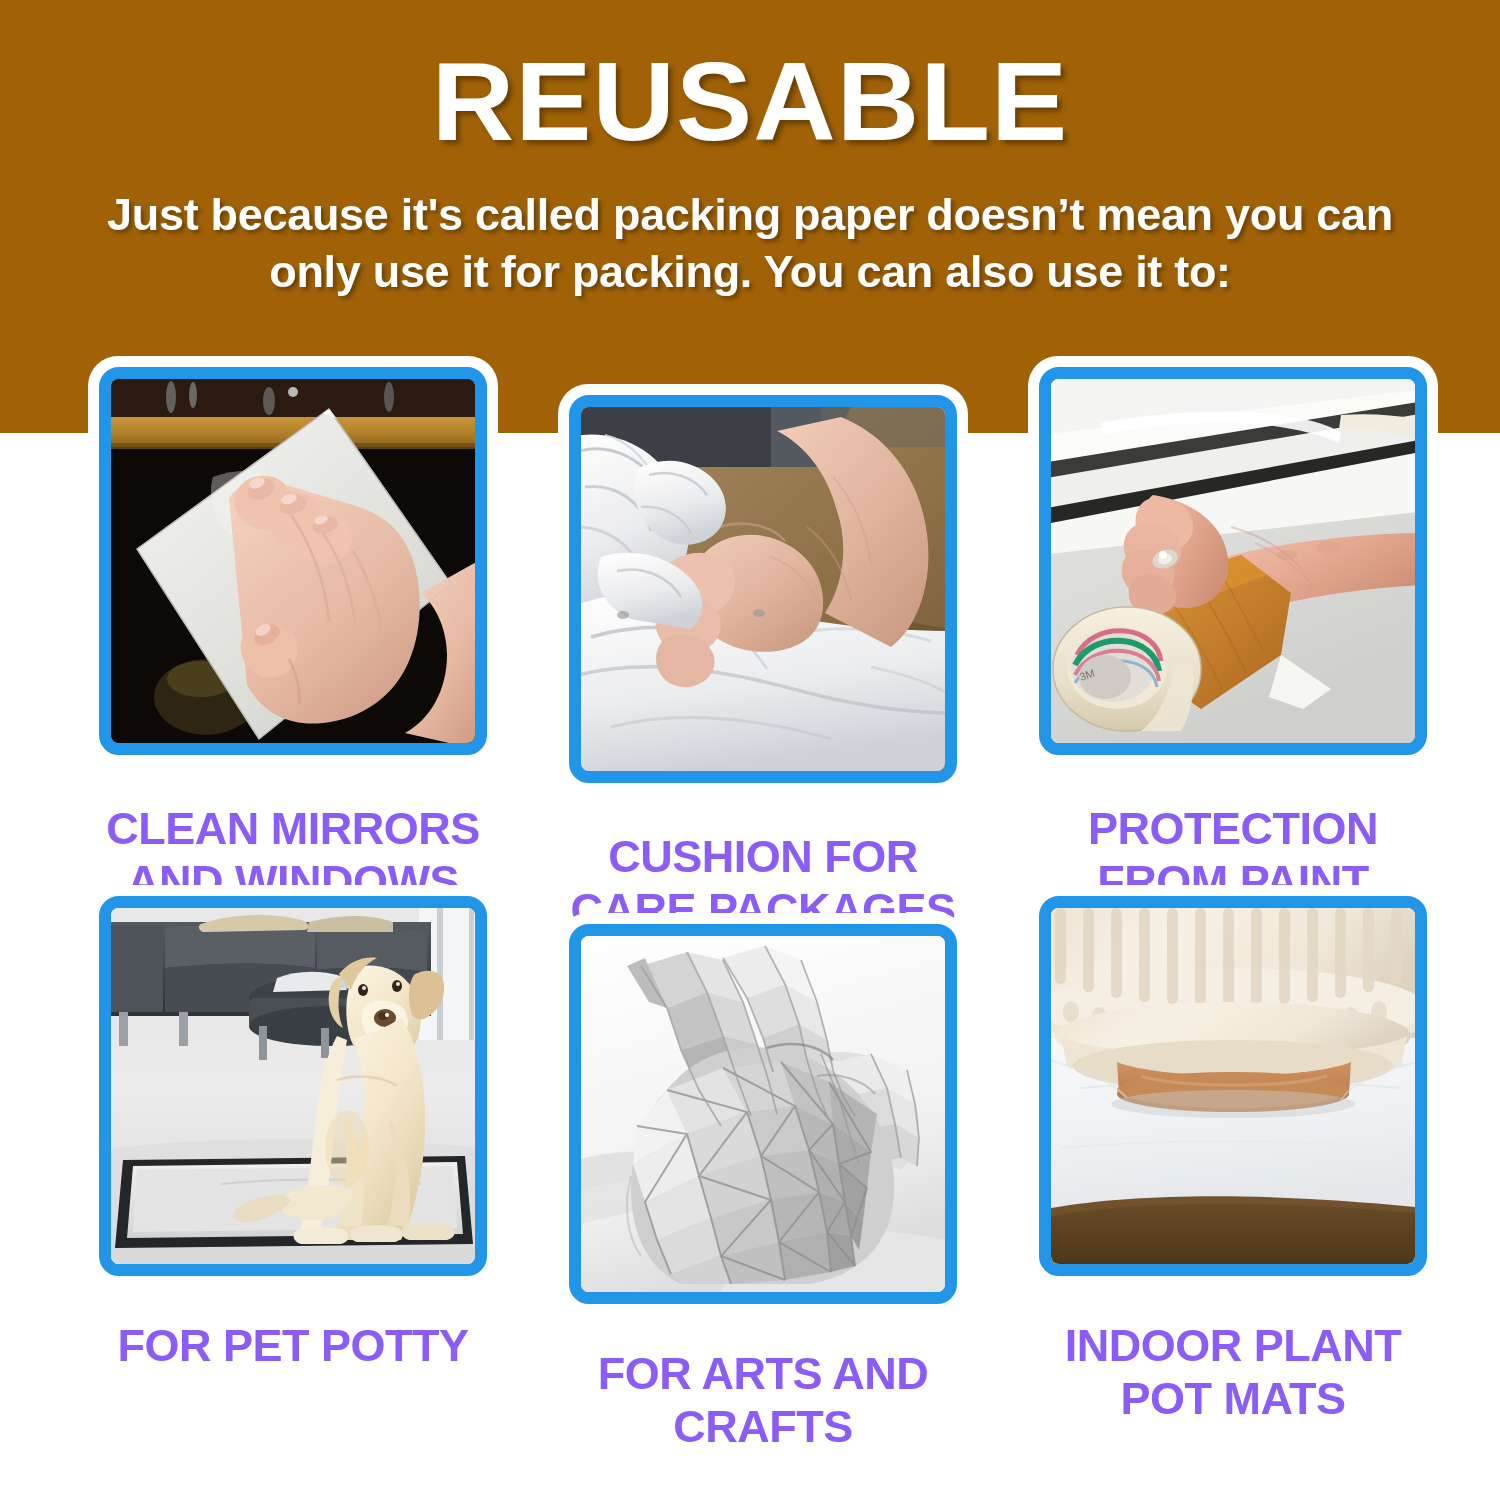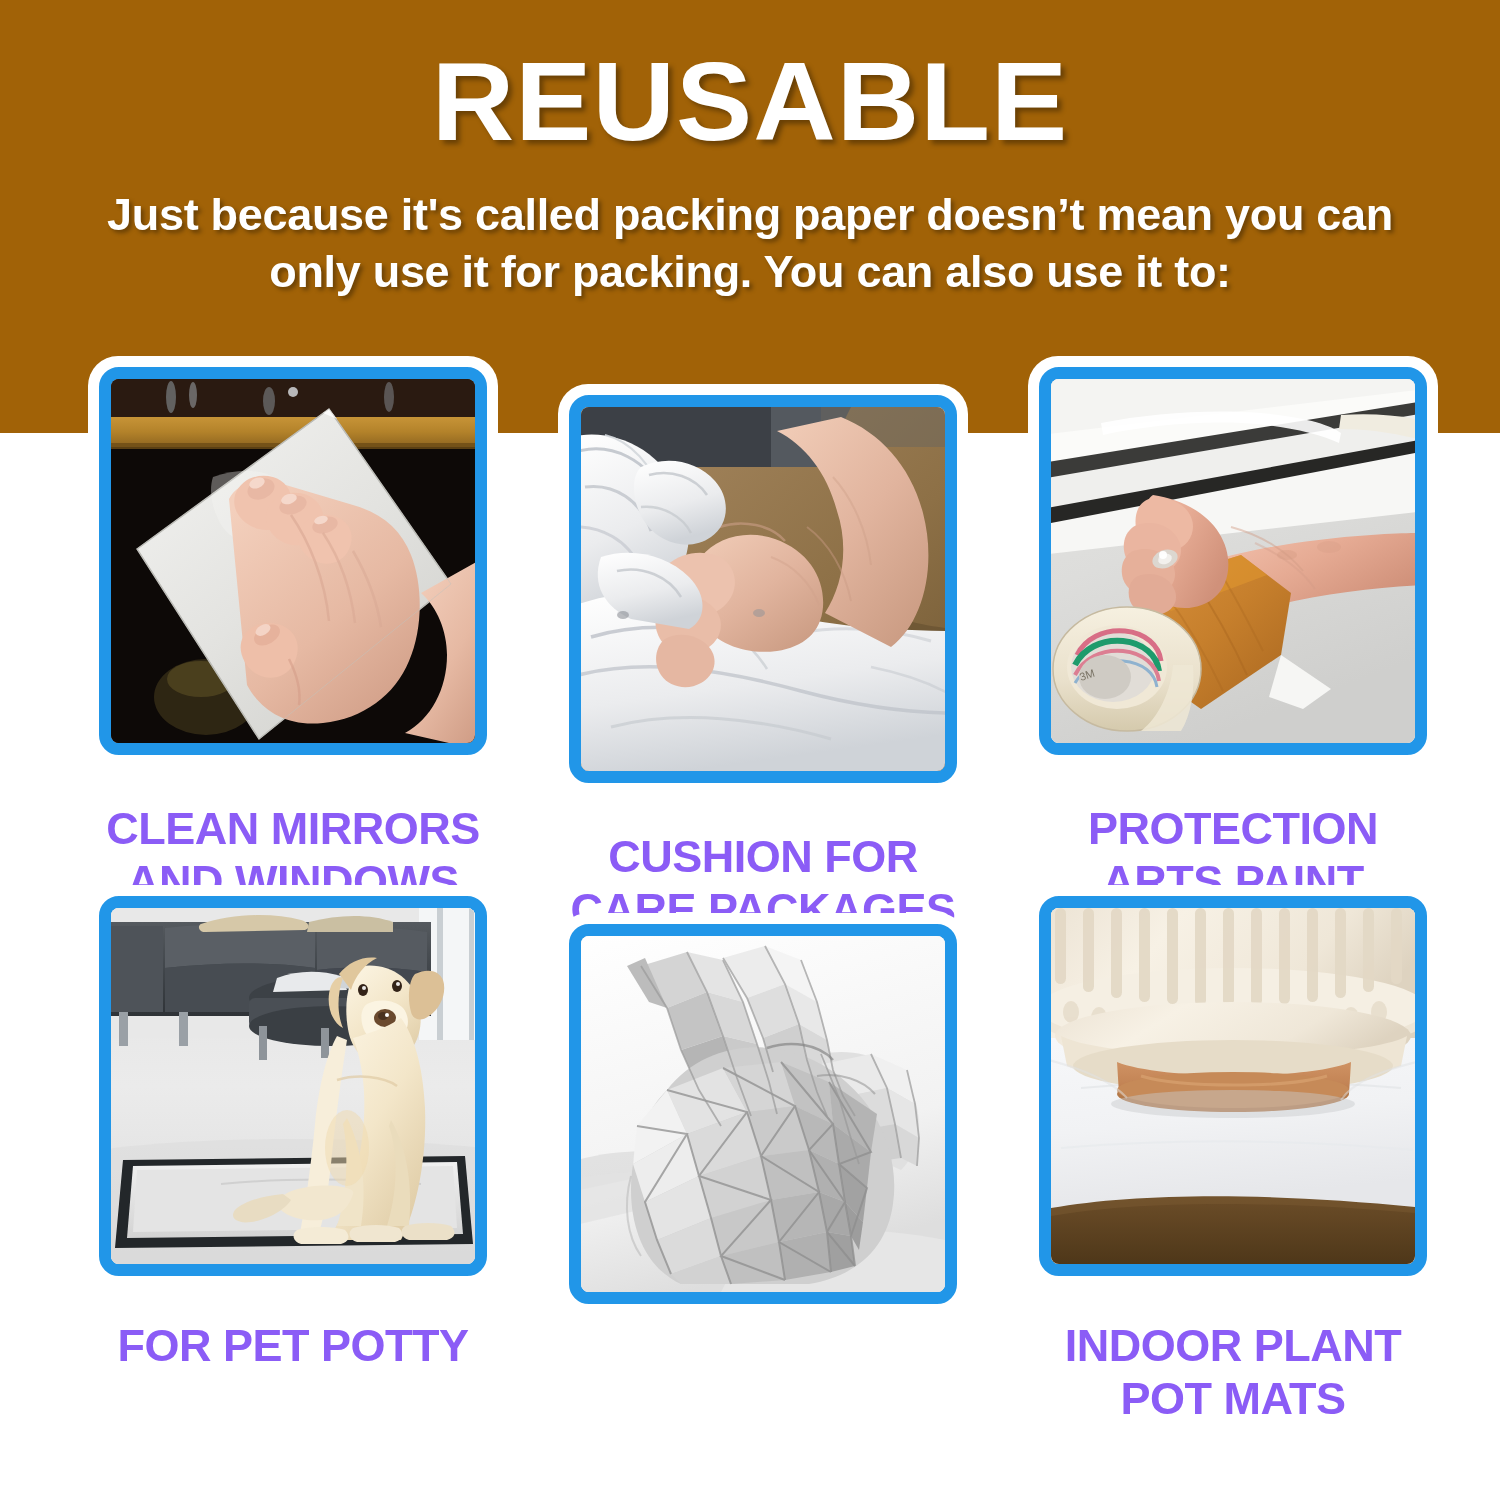--- a/index.html
+++ b/index.html
@@ -313,21 +313,21 @@
             <path d="M34 296 C42 280 60 270 82 272 C102 274 116 286 118 302" stroke="#dc7e92" stroke-width="4" fill="none"></path>
             <path d="M34 304 C42 290 60 280 82 282 C102 284 114 294 116 308" stroke="#8fb2cf" stroke-width="3" fill="none"></path>
             <ellipse cx="64" cy="298" rx="26" ry="22" fill="#cfcbc4"></ellipse>
             <text x="40" y="302" font-family="Liberation Sans, sans-serif" font-size="11" fill="#7a7466" transform="rotate(-18 40 302)">3M</text>
             <path d="M152 286 C154 312 150 336 140 352 L100 352 C118 338 130 312 132 286 Z" fill="#efe7d5" opacity="0.85"></path>
           </svg>
         </div>
       </div>
     </div>
     <div class="caption">PROTECTION
-ARTS PAINT</div>
+FROM PAINT</div>
   </div>
 
   <div class="cell c0 r1">
     <div class="card-outer">
       <div class="card-frame">
         <div class="photo">
           <svg viewBox="0 0 384 356" preserveAspectRatio="xMidYMid slice">
             <defs>
               <linearGradient id="g4floor" x1="0" y1="0" x2="0" y2="1">
                 <stop offset="0" stop-color="#e2e2e2"></stop>
@@ -508,20 +508,22 @@
               <path d="M300 118 L316 152 L324 188 L330 222"></path>
               <path d="M336 134 L344 168 L348 202 L346 230"></path>
             </g>
             <path d="M196 112 C220 104 248 108 262 124" stroke="#7a7a7a" stroke-width="2.5" fill="none" opacity="0.6"></path>
             <path d="M246 140 C268 136 292 144 304 158" stroke="#8a8a8a" stroke-width="2" fill="none" opacity="0.5"></path>
             <path d="M60 240 C52 270 56 300 70 320" stroke="#bdbdbd" stroke-width="2" fill="none" opacity="0.6"></path>
           </svg>
         </div>
       </div>
     </div>
+    <div class="caption">FOR ARTS AND
+CRAFTS</div>
   </div>
 
   <div class="cell c2 r1">
     <div class="card-outer">
       <div class="card-frame">
         <div class="photo">
           <svg viewBox="0 0 384 356" preserveAspectRatio="xMidYMid slice">
             <defs>
               <linearGradient id="g6pot" x1="0" y1="0" x2="1" y2="0.3">
                 <stop offset="0" stop-color="#ece3d4"></stop>

